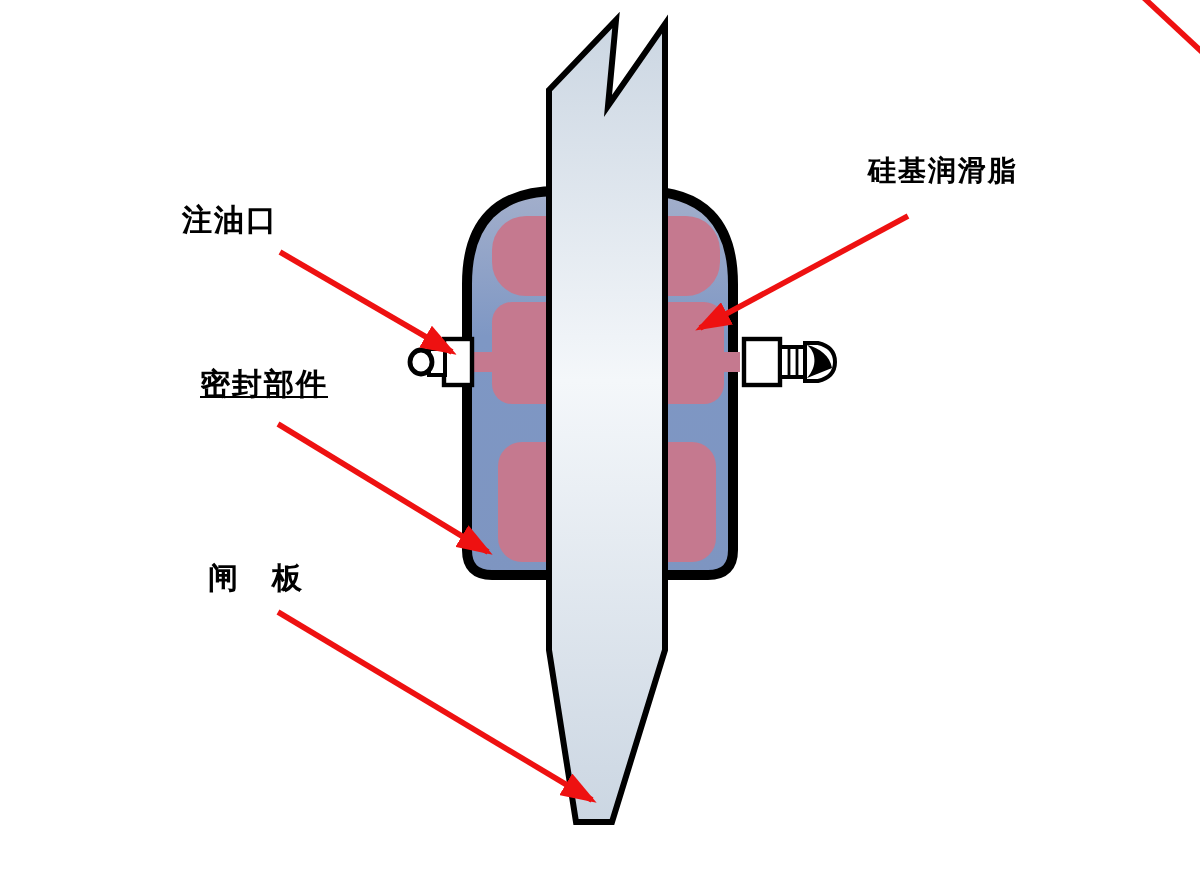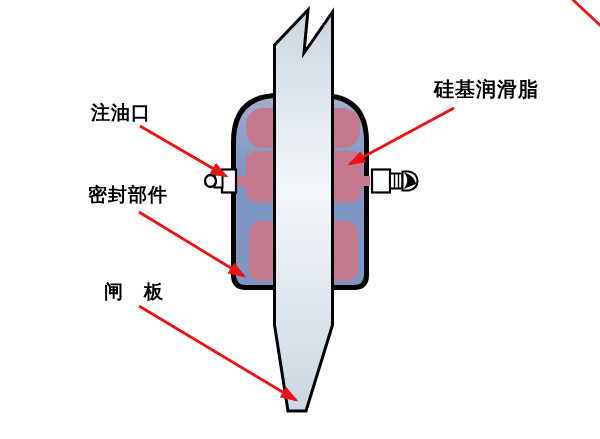--- a/index.html
+++ b/index.html
@@ -17,30 +17,30 @@
   }
   .stage svg {
     position: absolute;
     left: 0;
     top: 0;
     display: block;
   }
   .callout {
     position: absolute;
     color: #000000;
-    font-size: 19px;
+    font-size: 15px;
     font-weight: 600;
     line-height: 1.05;
     white-space: pre;
     letter-spacing: 1px;
   }
   .callout.oil-port       { left: 91px;  top: 103px; }
-  .callout.seal-component { left: 88px;  top: 185px; }
+  .callout.seal-component { left: 100px;  top: 185px; text-decoration: underline; }
   .callout.gate-plate     { left: 104px;  top: 282px; }
-  .callout.silicone       { left: 434px; top: 79px; font-size: 20px; }
+  .callout.silicone       { left: 434px; top: 79px; font-size: 14px; }
 </style>
 </head>
 <body>
 
 <div class="stage">
 
   <svg width="600" height="439" viewBox="0 0 600 439">
     <defs>
       <linearGradient id="bodyGrad" x1="0" y1="0" x2="0" y2="1">
         <stop offset="0" stop-color="#A3AFCB"></stop>

